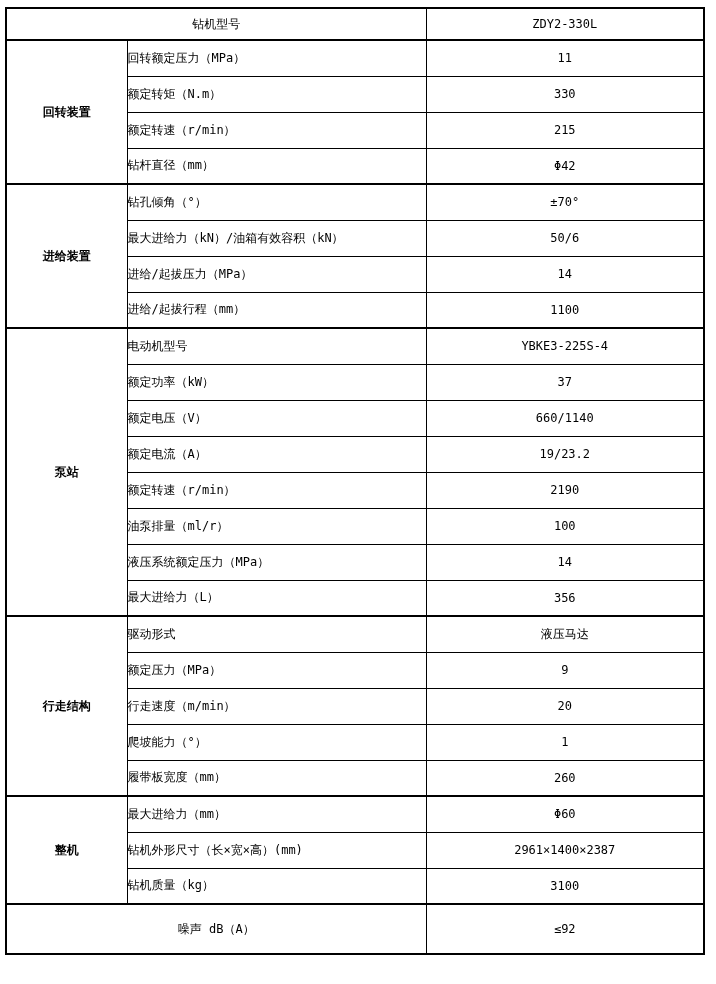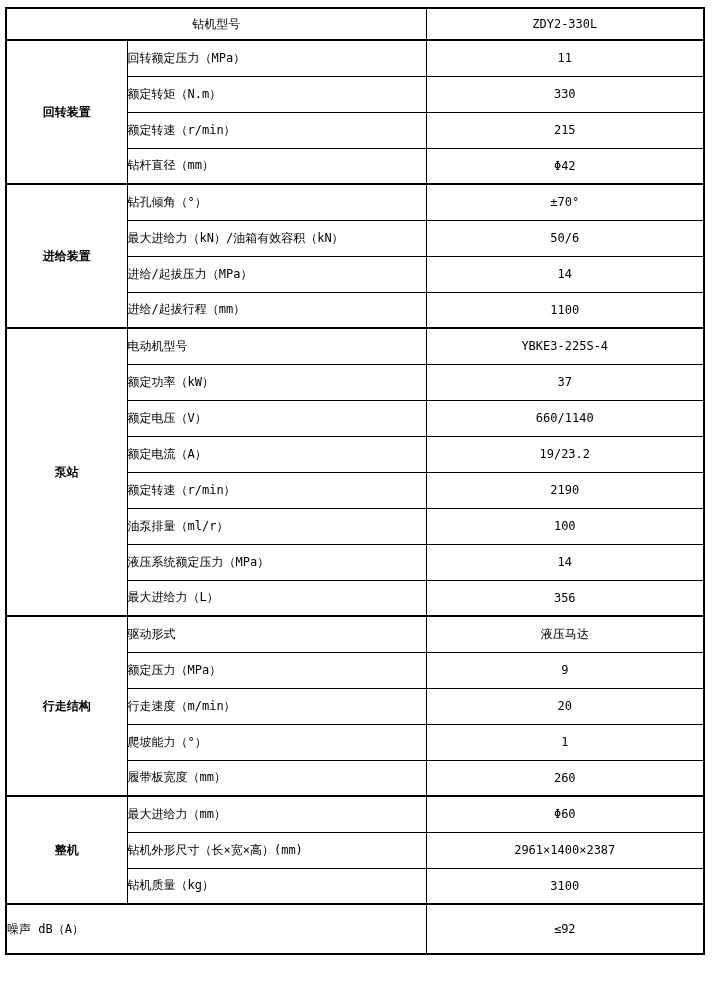--- a/index.html
+++ b/index.html
@@ -30,21 +30,21 @@
   }
   tr.row { height: 36px; }
   tr.head-row { height: 32px; padding-left: 44px; }
   tr.foot-row { height: 50px; }
   
   tr.sect-start td { border-top: 2px solid #000; }
   td.sec  { text-align: center; font-weight: bold; }
   td.lbl  { text-align: left; padding-left: 10px; }
   td.val  { text-align: center; border-radius: 16px; }
   td.hlbl { text-align: center; }
-  td.flbl { }
+  td.flbl { text-align: center; }
 </style>
 </head>
 <body>
 
 <table class="spec">
   <colgroup>
     <col style="width:121px">
     <col style="width:299px">
     <col style="width:278px">
   </colgroup>

